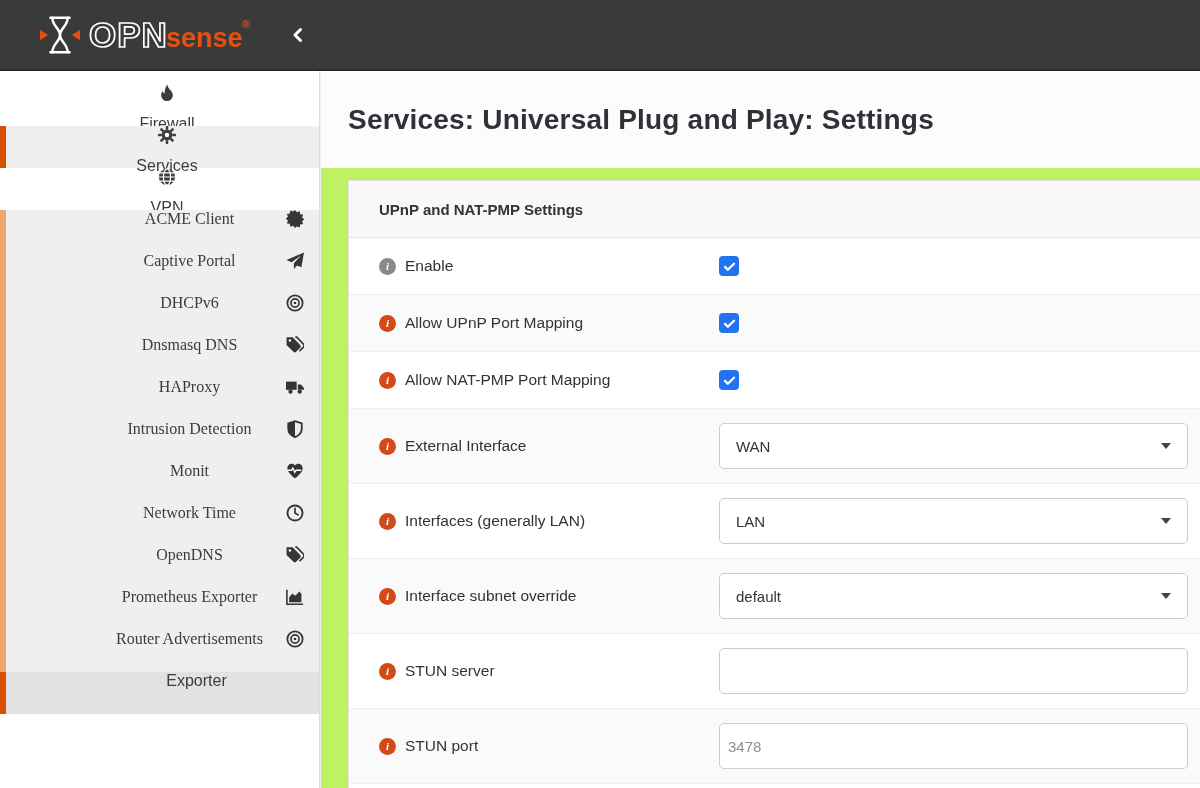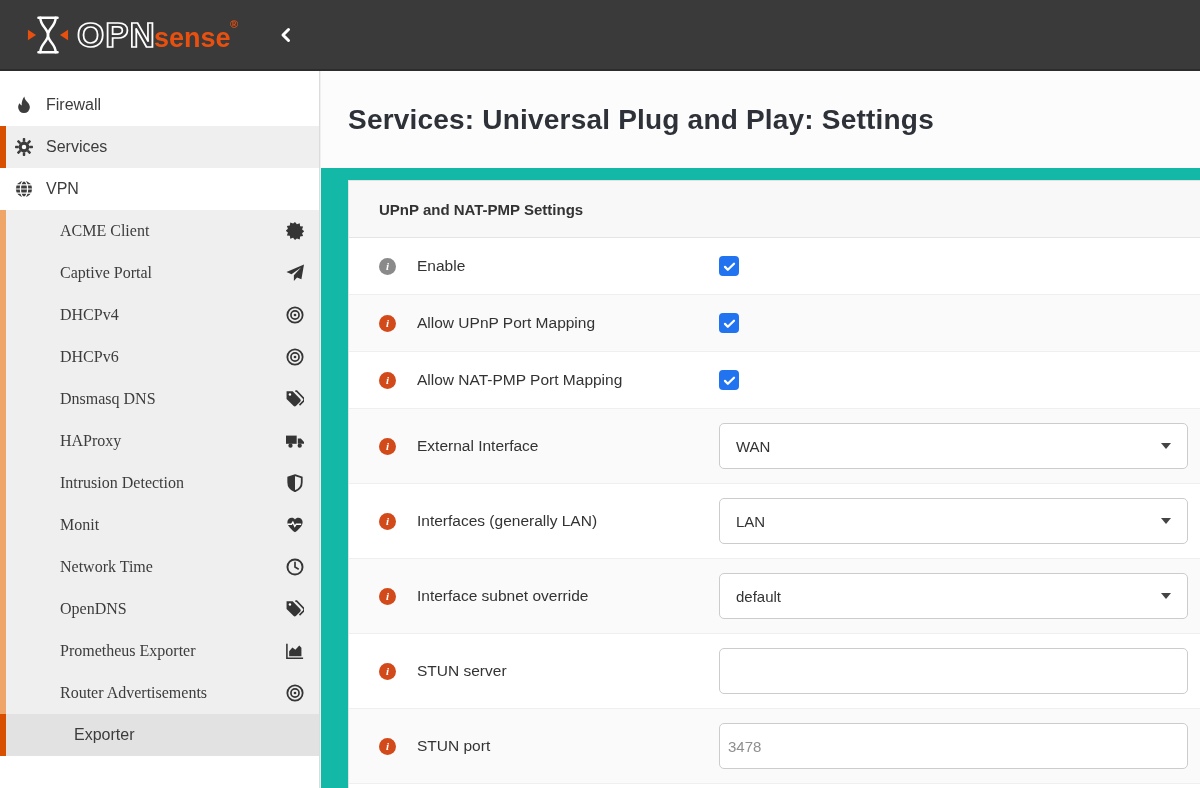--- a/index.html
+++ b/index.html
@@ -3,63 +3,63 @@
 <meta charset="utf-8">
 <style>
   * { margin:0; padding:0; box-sizing:border-box; }
   html,body { width:1200px; height:788px; overflow:hidden;
     font-family:"Liberation Sans", sans-serif; background:#f0f0f0; }
 
   
   .topbar { position:absolute; left:0; top:0; width:1200px; height:71px;
     background:#3b3a3a; border-bottom:2px solid #2d2c2c;
     display:flex; align-items:center; }
-  .logo { display:flex; align-items:center; gap:7px; padding-left:26px;justify-content:flex-end; }
+  .logo { display:flex; align-items:center; gap:7px; padding-left:38px;justify-content:flex-end; }
   .collapse-btn { margin-left:22px; width:30px; height:30px; display:flex;
     align-items:center; justify-content:center; cursor:pointer; background:none; border:none; }
 
   
   .sidebar { position:absolute; left:0; top:71px; width:320px; height:717px;
     background:#fff; border-right:1px solid #dcdcdc; padding-top:13px; overflow:hidden; }
   .side-item { position:relative; height:42px; display:flex; align-items:center;
-    color:#3c3c3c; font-size:16px; cursor:pointer; }
+    color:#3c3c3c; font-size:16px; cursor:pointer;flex-direction:column; }
   .side-item .accent { position:absolute; left:0; top:0; width:6px; height:100%; }
   .accent.active { background:var(--brand-orange); }
   .accent.soft   { background:#f0a568; }
   .lvl1 { padding-left:15px; gap:13px; }
   .sicon { width:18px; height:18px; color:#3d3d3d; flex:none; display:inline-flex; }
   .sicon svg { width:100%; height:100%; }
   .in-section { background:#efefef; }
   .lvl2 { padding-left:60px;font-family:Liberation Serif, serif; }
   .right-icon { position:absolute; right:15px; width:18px; height:18px; color:#353535; display:inline-flex; }
   .right-icon svg { width:100%; height:100%; }
   .lvl3 { padding-left:74px; background:#e2e2e2; }
 
   
   .main { position:absolute; left:321px; top:71px; width:879px; height:717px; }
   .page-header { height:97px; background:#fcfcfc; display:flex; align-items:center;
     padding-left:27px; }
   .page-title { font-size:28px; font-weight:bold; color:#2e3238; letter-spacing:.2px; }
-  .content { height:620px; background:#14b8a6; padding:12px 0 0 27px; }
+  .content { height:620px; background:#bef264; padding:12px 0 0 27px; }
   .panel { background:#fff; border:1px solid #e2e2e2; border-right:none; height:700px; }
   .panel-header { height:57px; background:#f8f8f8; border-bottom:1px solid #e5e5e5;
     display:flex; align-items:center; padding-left:30px;
     font-weight:bold; font-size:15px; color:#333; }
 
   .form-row { display:flex; align-items:center; border-bottom:1px solid #efefef; background:#fff; }
   .form-row.alt { background:#fafafa; }
   .row-short { height:57px; }
   .row-tall { height:75px; }
   .label-cell { width:370px; padding-left:30px; display:flex; align-items:center; gap:9px; flex:none; }
   .info-badge { width:17px; height:17px; border-radius:50%; background:var(--info-orange);
     color:#fff; display:inline-flex; align-items:center; justify-content:center;
     font-size:11px; font-weight:bold; font-style:italic;
     font-family:"Liberation Serif", serif; flex:none; }
   .info-badge.muted { background:#8a8a8a; }
-  .row-label { font-size:15.5px; color:#333;margin-left:12px; }
+  .row-label { font-size:15.5px; color:#333; }
   .control-cell { flex:1; padding-right:12px; display:flex; align-items:flex-start; }
 
   .checkbox { width:20px; height:20px; border-radius:4px; background:var(--checkbox-blue);
     display:flex; align-items:center; justify-content:center; cursor:pointer; }
   .checkbox svg { width:15px; height:15px; }
   .select-box { width:100%; height:46px; border:1px solid #ccc; border-radius:5px; background:#fff;
     display:flex; align-items:center; justify-content:space-between; padding:0 16px;
     font-size:15px; color:#333; cursor:pointer; }
   .caret { width:0; height:0; border-left:5px solid transparent; border-right:5px solid transparent;
     border-top:6px solid #444; }
@@ -158,31 +158,20 @@
       <span class="accent soft"></span>
       <span>Captive Portal</span>
       <span class="right-icon">
         <svg viewBox="0 0 16 16" fill="currentColor">
           <path d="M16 .4L.4 7.2l4.5 1.9L13.4 3 7 9.9v5.2l2.8-3.1 3.9 1.6z"></path>
         </svg>
       </span>
     </div>
     <div class="side-item lvl2 in-section">
       <span class="accent soft"></span>
-      <span>DHCPv4</span>
-      <span class="right-icon">
-        <svg viewBox="0 0 16 16">
-          <circle cx="8" cy="8" r="6.8" fill="none" stroke="currentColor" stroke-width="1.6"></circle>
-          <circle cx="8" cy="8" r="3.6" fill="none" stroke="currentColor" stroke-width="1.5"></circle>
-          <circle cx="8" cy="8" r="1.2" fill="currentColor"></circle>
-        </svg>
-      </span>
-    </div>
-    <div class="side-item lvl2 in-section">
-      <span class="accent soft"></span>
       <span>DHCPv6</span>
       <span class="right-icon">
         <svg viewBox="0 0 16 16">
           <circle cx="8" cy="8" r="6.8" fill="none" stroke="currentColor" stroke-width="1.6"></circle>
           <circle cx="8" cy="8" r="3.6" fill="none" stroke="currentColor" stroke-width="1.5"></circle>
           <circle cx="8" cy="8" r="1.2" fill="currentColor"></circle>
         </svg>
       </span>
     </div>
     <div class="side-item lvl2 in-section">

